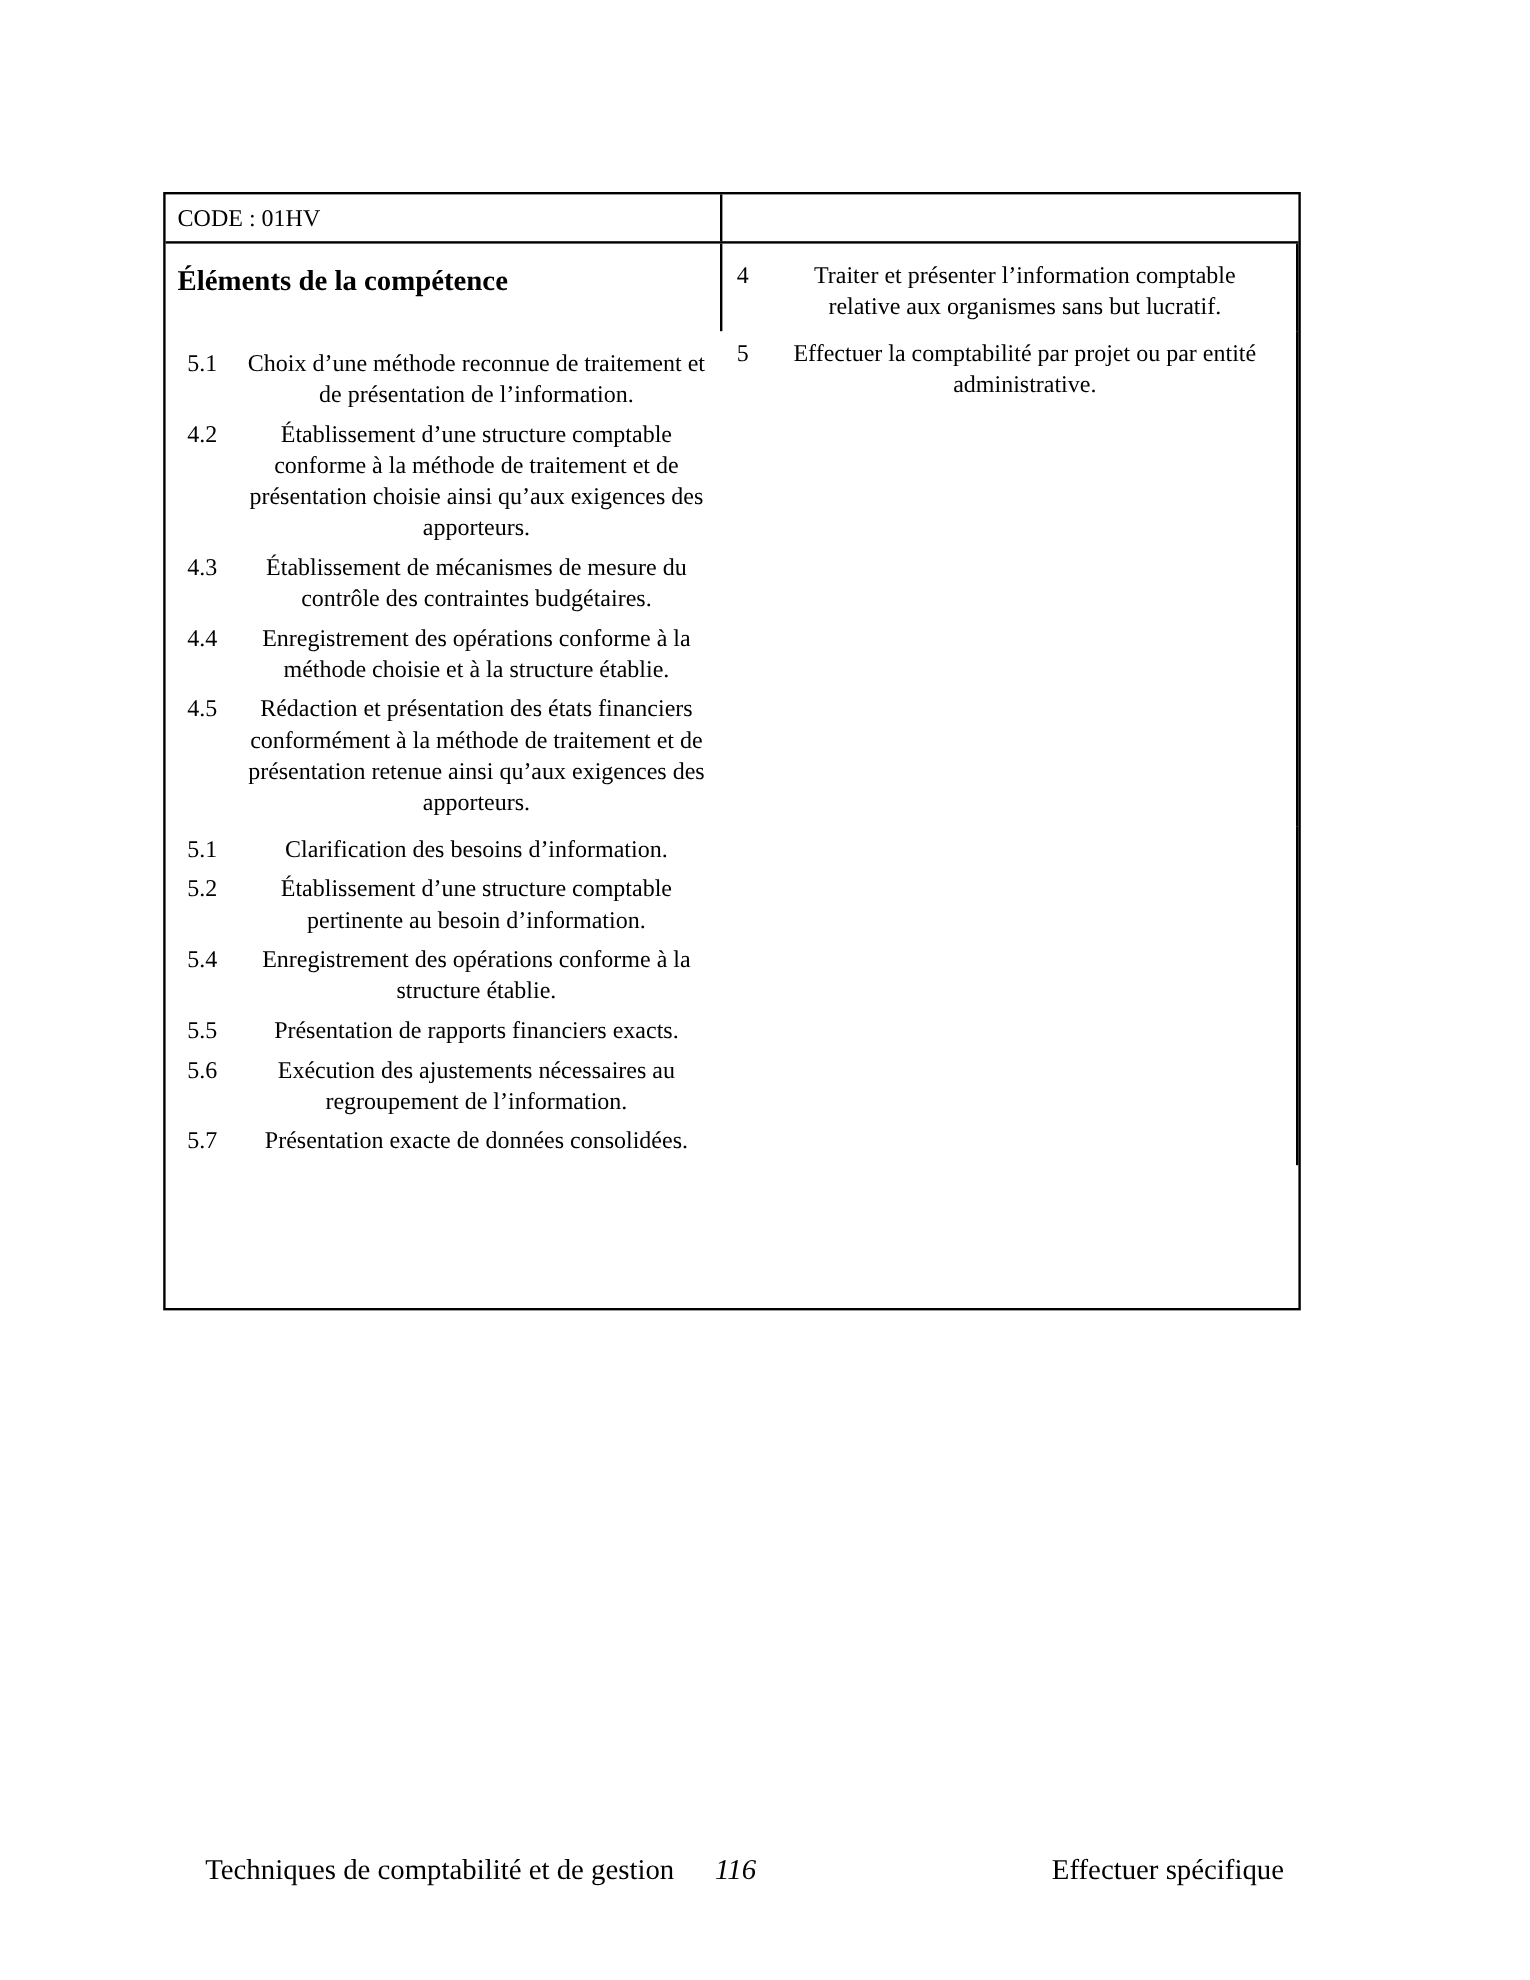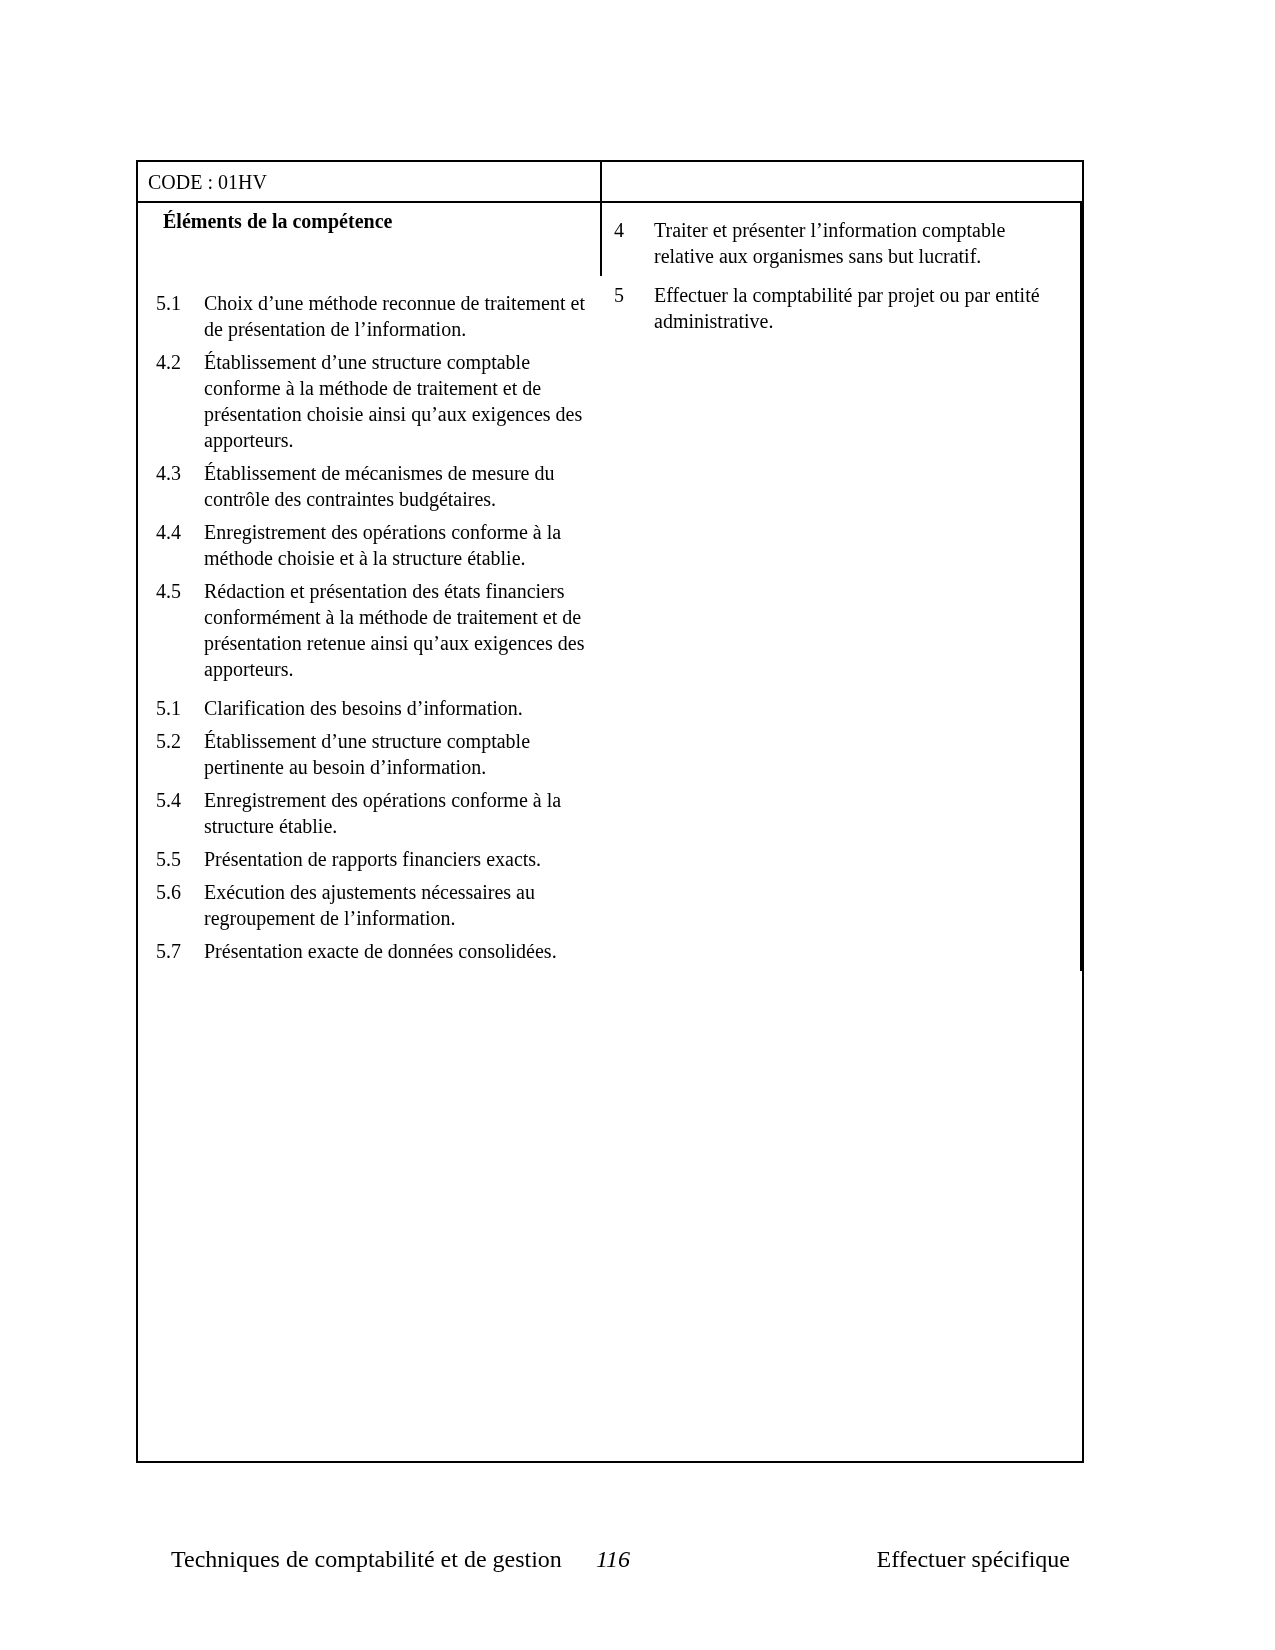--- a/index.html
+++ b/index.html
@@ -12,21 +12,21 @@
   }
   .page {
     position: relative;
     width: 1275px; height: 1650px;
     background: #ffffff;
     overflow: hidden;
   }
   .doc-table {
     position: absolute;
     left: 136px; top: 160px;
-    width: 948px; height: 1303px;
+    width: 948px; height: 932px;
     border: 2px solid #000000;
     display: flex;
     flex-direction: column;
     background: #ffffff;
   }
   .code-row {
     flex: 0 0 41px;
     border-bottom: 2px solid #000000;
     display: flex;
   }
@@ -40,41 +40,40 @@
   .code-cell-right { flex: 1 1 auto; }
   .body-grid {
     flex: 1 1 auto;
     display: grid;
     grid-template-columns: 464px 1fr;
     grid-template-rows: auto auto auto 1fr;
   }
   .colL { border-right: 2px solid #000000; }
   .hdr {
     font-weight: bold;
-    font-size: 20px;
+    font-size: 24px;
     line-height: 26px;
-    padding-top: 5px;
-    margin-left: 15px;
+    padding-top: 19px;
   }
   .hdrL { padding-left: 10px; }
   .hdrR { padding-left: 18px; }
   .group { padding-top: 6px; }
   .group-first { padding-top: 14px; }
   .groupL { padding-left: 12px; padding-right: 26px; }
   .groupR { padding-left: 18px; padding-right: 12px; }
   .item {
     display: flex;
     align-items: flex-start;
     font-size: 20px;
     line-height: 26px;
     margin-bottom: 7px;
   }
   .item .num { flex: 0 0 40px; }
   .groupR .item .num { flex: 0 0 48px; }
-  .item .txt { flex: 1 1 auto; }
+  .item .txt { flex: 1 1 auto; text-align: center; }
   .footer {
     position: absolute;
     top: 1546px;
     left: 0; right: 0;
     height: 26px;
     font-size: 24px;
     line-height: 26px;
     margin-left: 28px;
   }
   .footer-left  { position: absolute; left: 143px; top: 0; white-space: nowrap; }

